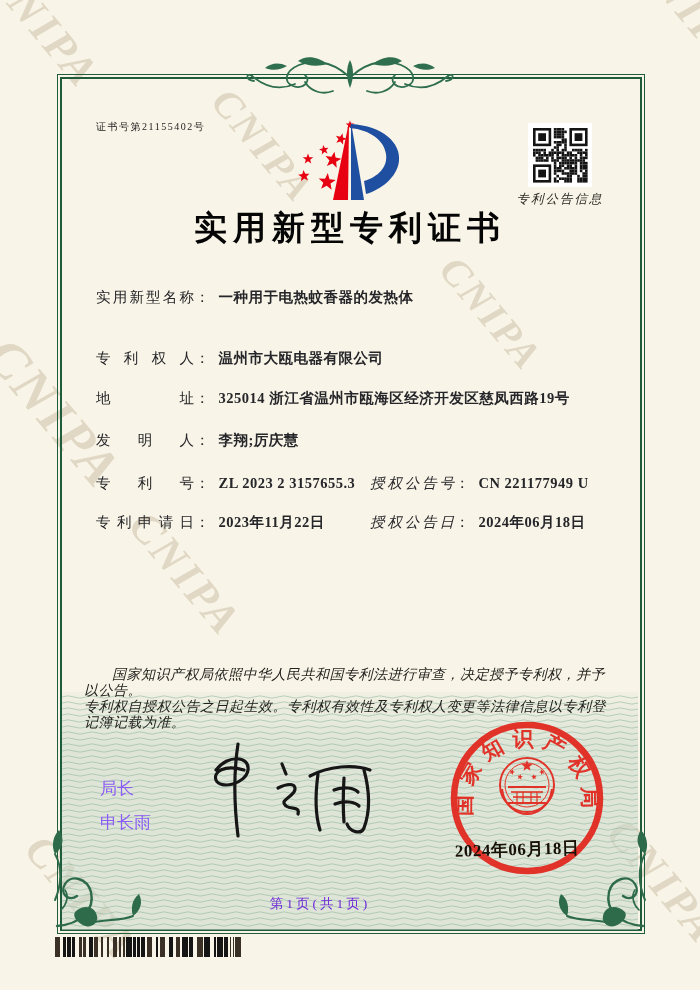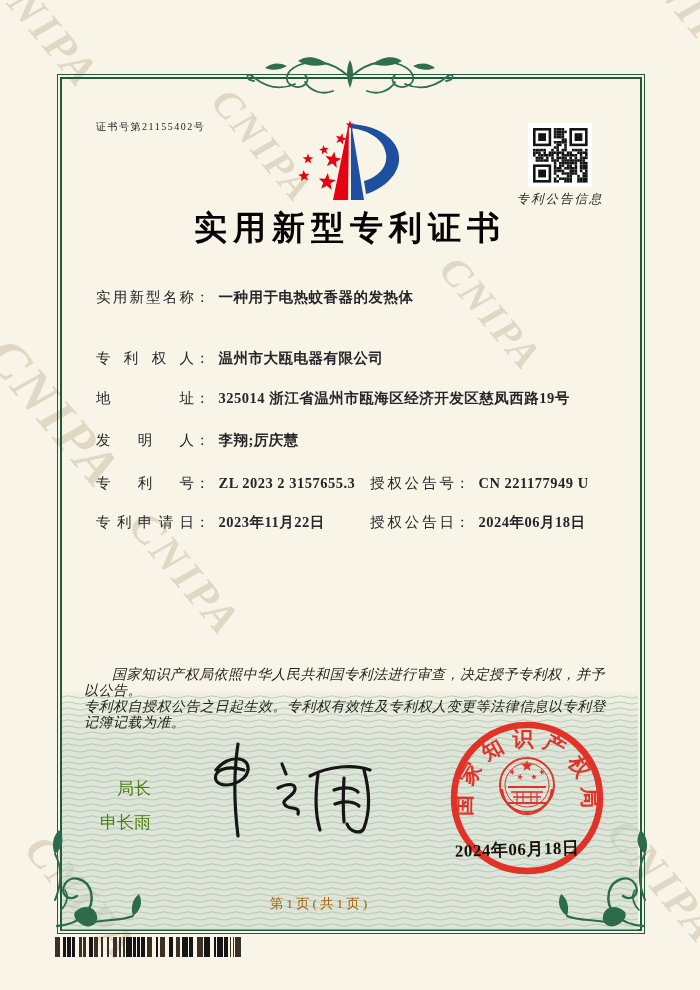--- a/index.html
+++ b/index.html
@@ -60,49 +60,50 @@
     display:inline-block; width:98px; text-align:justify; text-align-last:justify;
     vertical-align:bottom;
   }
   .lbl7{width:104px; text-align:left; text-align-last:left; letter-spacing:0.5px;}
   .colon{margin:0 9px 0 1px;}
   .val{letter-spacing:0.5px;font-weight:bold;}
   .rcol{position:absolute; left:274px; white-space:nowrap;}
   .rlbl{
     display:inline-block; width:84px; text-align:justify; text-align-last:justify;
     vertical-align:bottom;
+    font-style:italic;
   }
   
   .legal{
     position:absolute; left:84px; top:667px; width:534px; z-index:5;
     font-size:14px; font-style:italic; line-height:16px; color:#22221e;
     letter-spacing:0.5px;
   }
   .legal .l1{text-indent:2em;}
   
   .signatory{
     position:absolute; left:100px; top:772px; z-index:6;
     font-family:Liberation Serif, serif;
-    font-size:17px; color:#4d7c0f; line-height:34px;text-align:right;
+    font-size:17px; color:#8b5cf6; line-height:34px;
   }
   .signature{position:absolute; left:198px; top:740px; z-index:6;}
   
   .seal{
     position:absolute; left:448px; top:719px; width:158px; height:158px; z-index:7;
     opacity:0.93;
   }
   .seal-date{
     position:absolute; left:446px; top:838px; width:142px; text-align:center; z-index:8;
     font-size:17px; font-weight:bold; color:#171008; letter-spacing:0.5px;
     transform:rotate(-1.5deg);
   }
   
   .pagefoot{
     position:absolute; left:0; top:895px; width:640px; text-align:center;
-    font-size:13.5px; letter-spacing:3px; color:#a16207; z-index:5;
+    font-size:13.5px; letter-spacing:3px; color:#6d28d9; z-index:5;
   }
   .barcode{position:absolute; left:55px; top:937px; z-index:5;}
 </style>
 </head>
 <body>
 
 <div class="page">
 
   <span class="wm" style="left:-30px; top:0px;   font-size:44px;">CNIPA</span>
   <span class="wm" style="left:616px; top:-18px; font-size:44px;">CNIPA</span>

